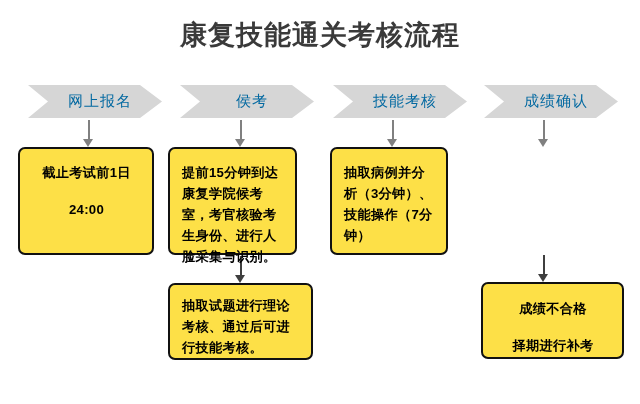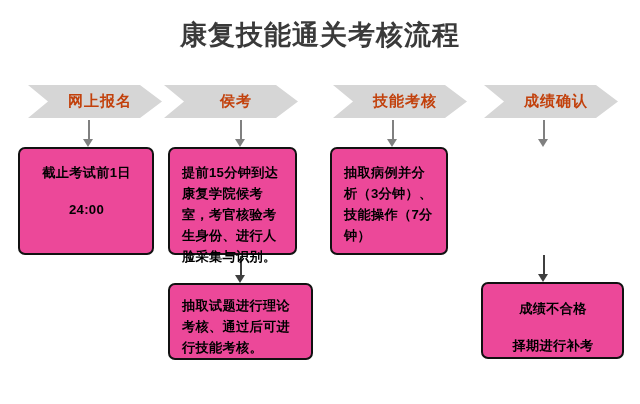--- a/index.html
+++ b/index.html
@@ -43,28 +43,28 @@
     height: 33px;
     background: #d6d6d6;
     -webkit-clip-path: polygon(0 0, 112px 0, 134px 50%, 112px 100%, 0 100%, 20px 50%);
     clip-path: polygon(0 0, 112px 0, 134px 50%, 112px 100%, 0 100%, 20px 50%);
     display: flex;
     align-items: center;
     justify-content: center;
   }
   .banner-label {
     font-size: 15px;
-    font-weight: 700;
-    color: #c2410c;
+    font-weight: 400;
+    color: #0369a1;
     padding-left: 10px;
     white-space: nowrap;
     letter-spacing: 1px;
   }
   .banner.c1 { left: 28px; }
-  .banner.c2 { left: 164px; }
+  .banner.c2 { left: 180px; }
   .banner.c3 { left: 333px; }
   .banner.c4 { left: 484px; }
 
   
   .conn {
     position: absolute;
     width: 13px;
   }
   .conn .shaft {
     position: absolute;
@@ -93,21 +93,21 @@
   .conn.b4 { left: 537px; top: 120px; height: 27px; }
   .conn.d2 { left: 234px; top: 256px; height: 27px; }
   .conn.d4 { left: 537px; top: 255px; height: 27px; }
 
   
   .box {
     position: absolute;
     box-sizing: border-box;
     border: 2.2px solid #111111;
     border-radius: 7px;
-    background: #ec4899;
+    background: #fde047;
     padding: 13px 11px 8px 12px;
   }
   .box-text {
     font-size: 13.2px;
     font-weight: 700;
     color: #000000;
     line-height: 21px;
     letter-spacing: 0.3px;
   }
   .box-text.center { text-align: center; }

